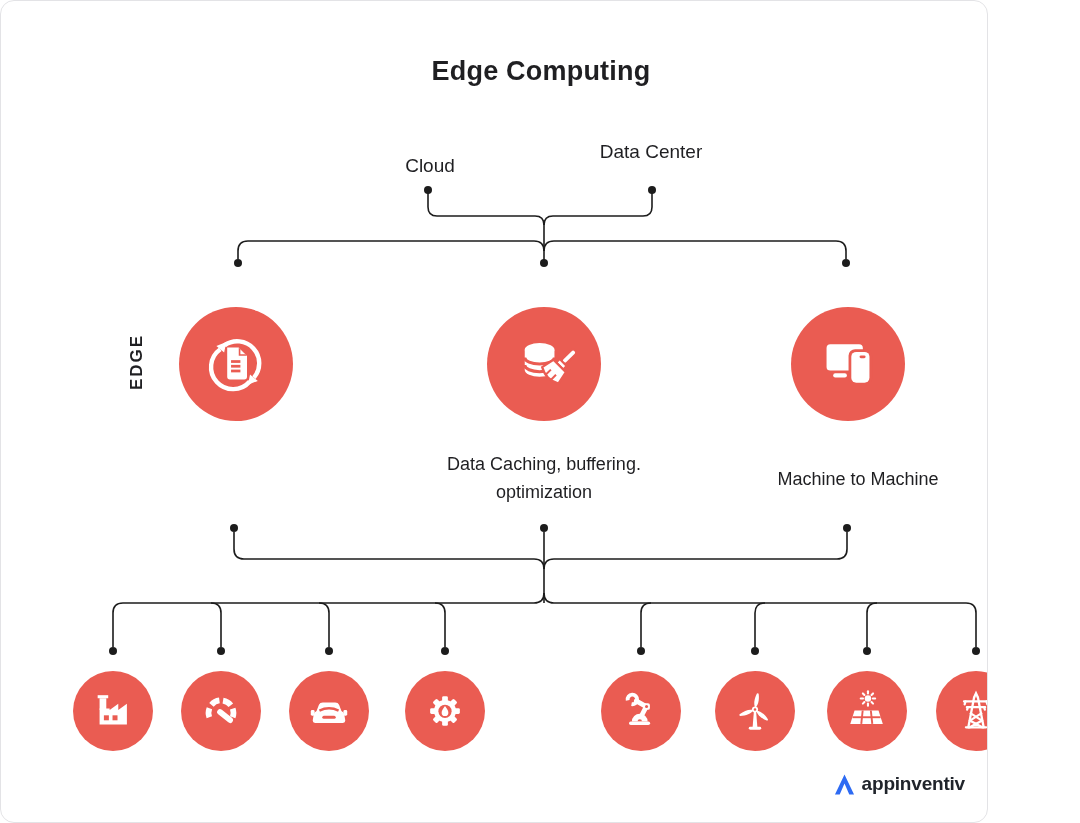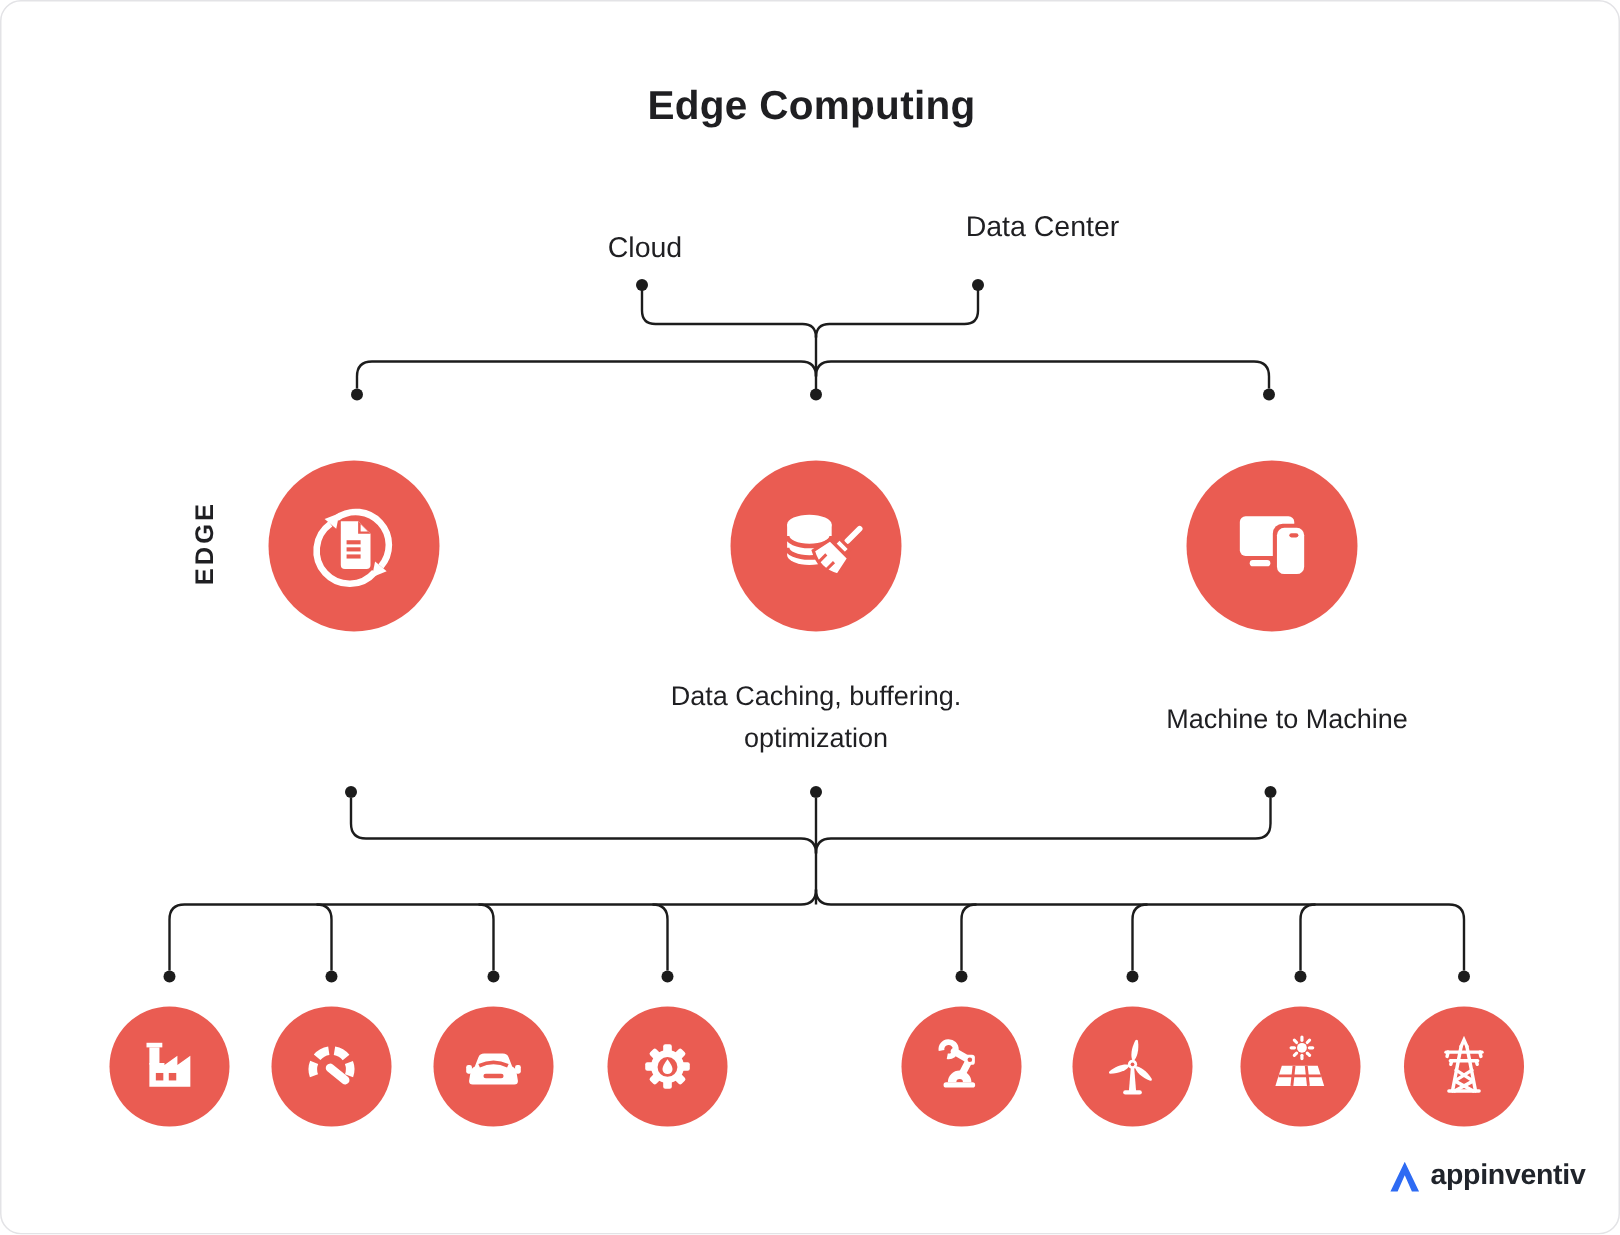--- a/index.html
+++ b/index.html
@@ -1,21 +1,21 @@
 <!DOCTYPE html>
 <html style="--accent: #EA5C52; --line: #1C1C1C; --ink: #1F1F22; --logo-blue: #2E6BF3; --logo-ink: #20242B; --border: #E3E3E6;"><head>
 <meta charset="utf-8">
 <style>
   :root{
     --accent:#EA5C52; --line:#1C1C1C; --ink:#1F1F22;
     --logo-blue:#2E6BF3; --logo-ink:#20242B; --border:#E3E3E6;
   }
   html,body{margin:0;padding:0;background:#fff;}
   body{font-family:"Liberation Sans","DejaVu Sans",sans-serif;color:var(--ink);}
-  .stage{position:relative;width:1080px;height:823px;background:#fff;border:1px solid var(--border);
+  .stage{position:relative;width:988px;height:823px;background:#fff;border:1px solid var(--border);
          border-radius:14px;box-sizing:border-box;overflow:hidden;}
   .abs{position:absolute;}
   .wires{position:absolute;left:0;top:0;pointer-events:none;}
   .title{left:540px;top:70px;transform:translate(-50%,-50%);font-size:27px;font-weight:700;letter-spacing:.2px;white-space:nowrap;}
   .toplabel{transform:translate(-50%,-50%);font-size:19px;font-weight:500;white-space:nowrap;}
   .edge-side{left:136px;top:361px;transform:translate(-50%,-50%) rotate(-90deg);font-size:17px;font-weight:700;letter-spacing:2px;white-space:nowrap;}
   .node-big{width:114px;height:114px;border-radius:50%;background:var(--accent);display:flex;align-items:center;justify-content:center;}
   .node-small{width:80px;height:80px;border-radius:50%;background:var(--accent);display:flex;align-items:center;justify-content:center;}
   .nlabel{transform:translateX(-50%);font-size:18px;font-weight:500;line-height:28px;text-align:center;white-space:nowrap;}
   .logo{right:22px;top:770px;display:flex;align-items:center;gap:4px;}
@@ -59,21 +59,21 @@
       <circle cx="640" cy="650" r="4"></circle>
         <circle cx="754" cy="650" r="4"></circle>
         <circle cx="866" cy="650" r="4"></circle>
         <circle cx="975" cy="650" r="4"></circle>
     </g>
   </svg>
 
   <div class="abs title">Edge Computing</div>
 
   <div class="abs toplabel" style="left:429px;top:151px;margin-top:14px;">Cloud</div>
-  <div class="abs toplabel" style="left:650px;top:151px;margin-left:44px;">Data Center</div>
+  <div class="abs toplabel" style="left:650px;top:151px;">Data Center</div>
 
   <div class="abs edge-side">EDGE</div>
 
   <div class="abs node-big" style="left:178px;top:306px;">
     <svg width="66" height="66" viewBox="0 0 60 60">
       <g fill="none" stroke="#fff" stroke-width="4">
         <path d="M19.5,13.1 A20,20 0 0 1 46.3,42.4"></path>
         <path d="M42.5,45.9 A20,20 0 1 1 15.7,16.6"></path>
       </g>
       <g fill="#fff" stroke="none">

